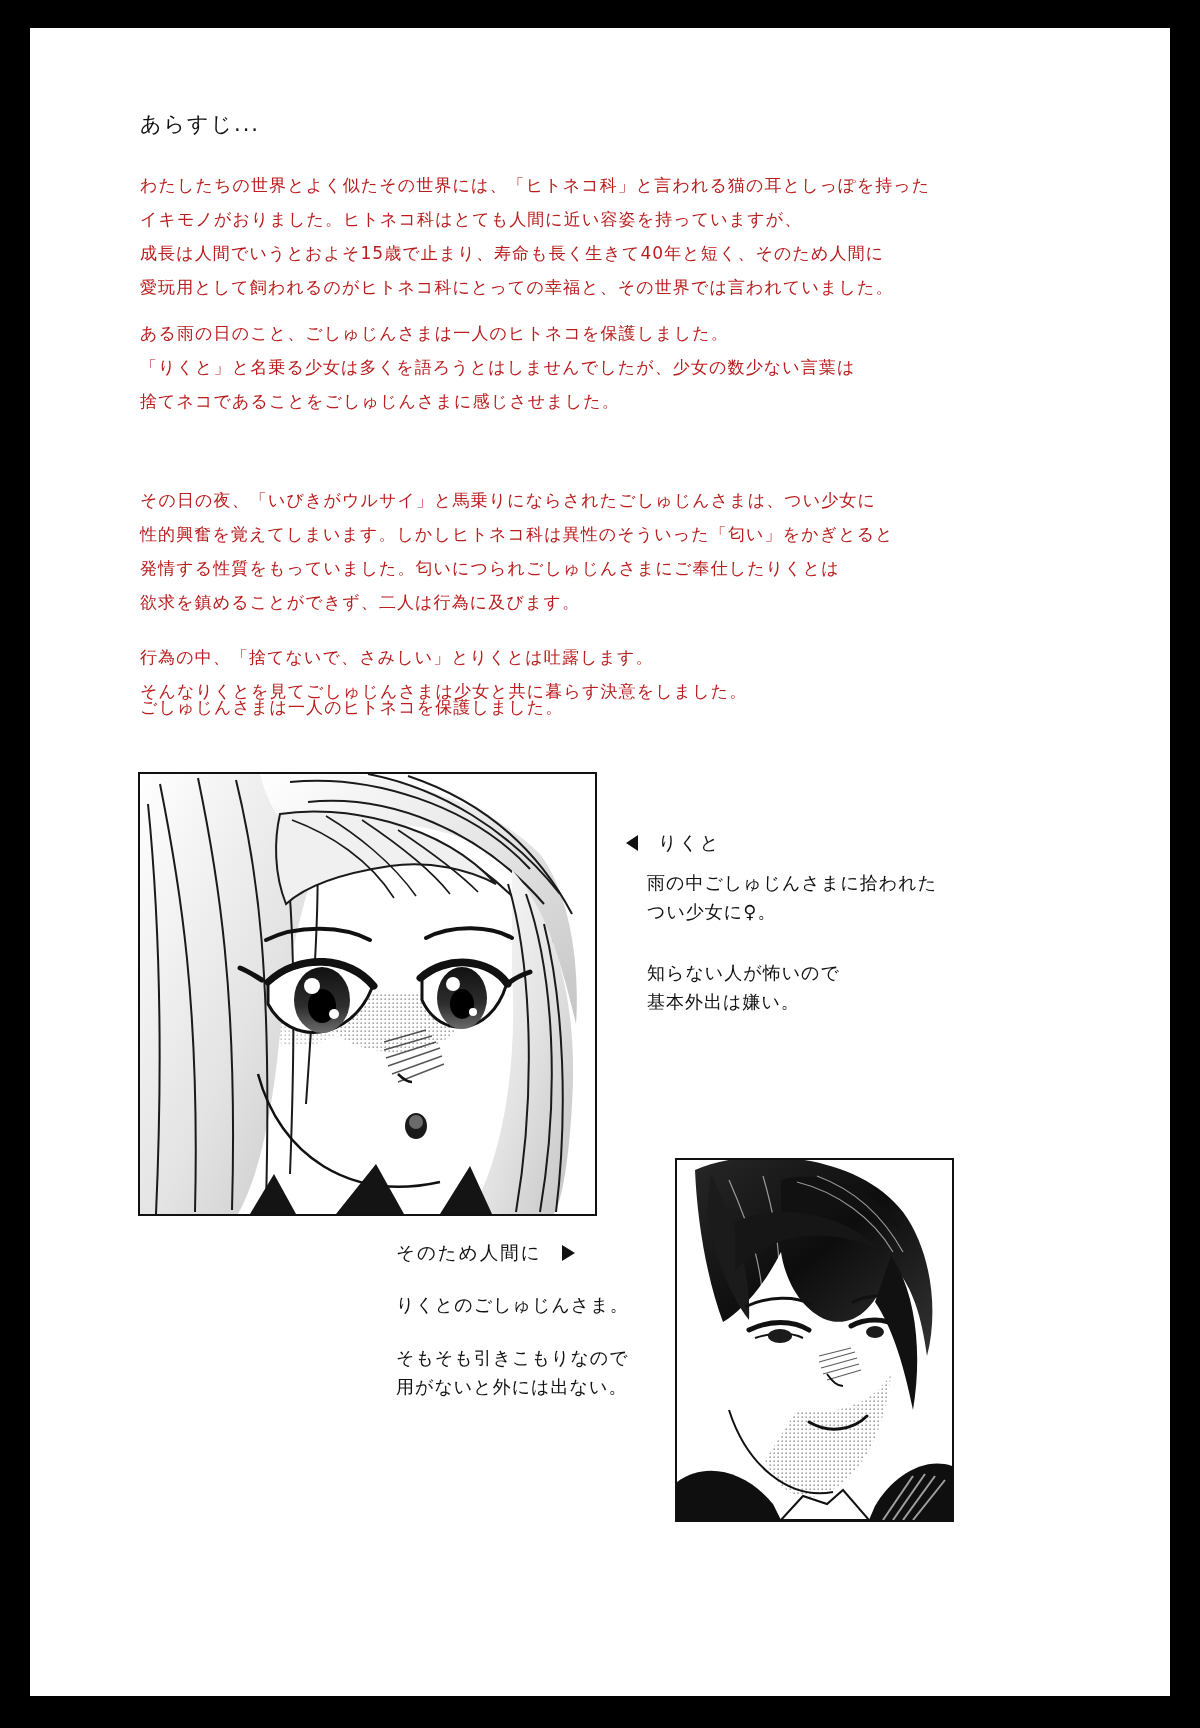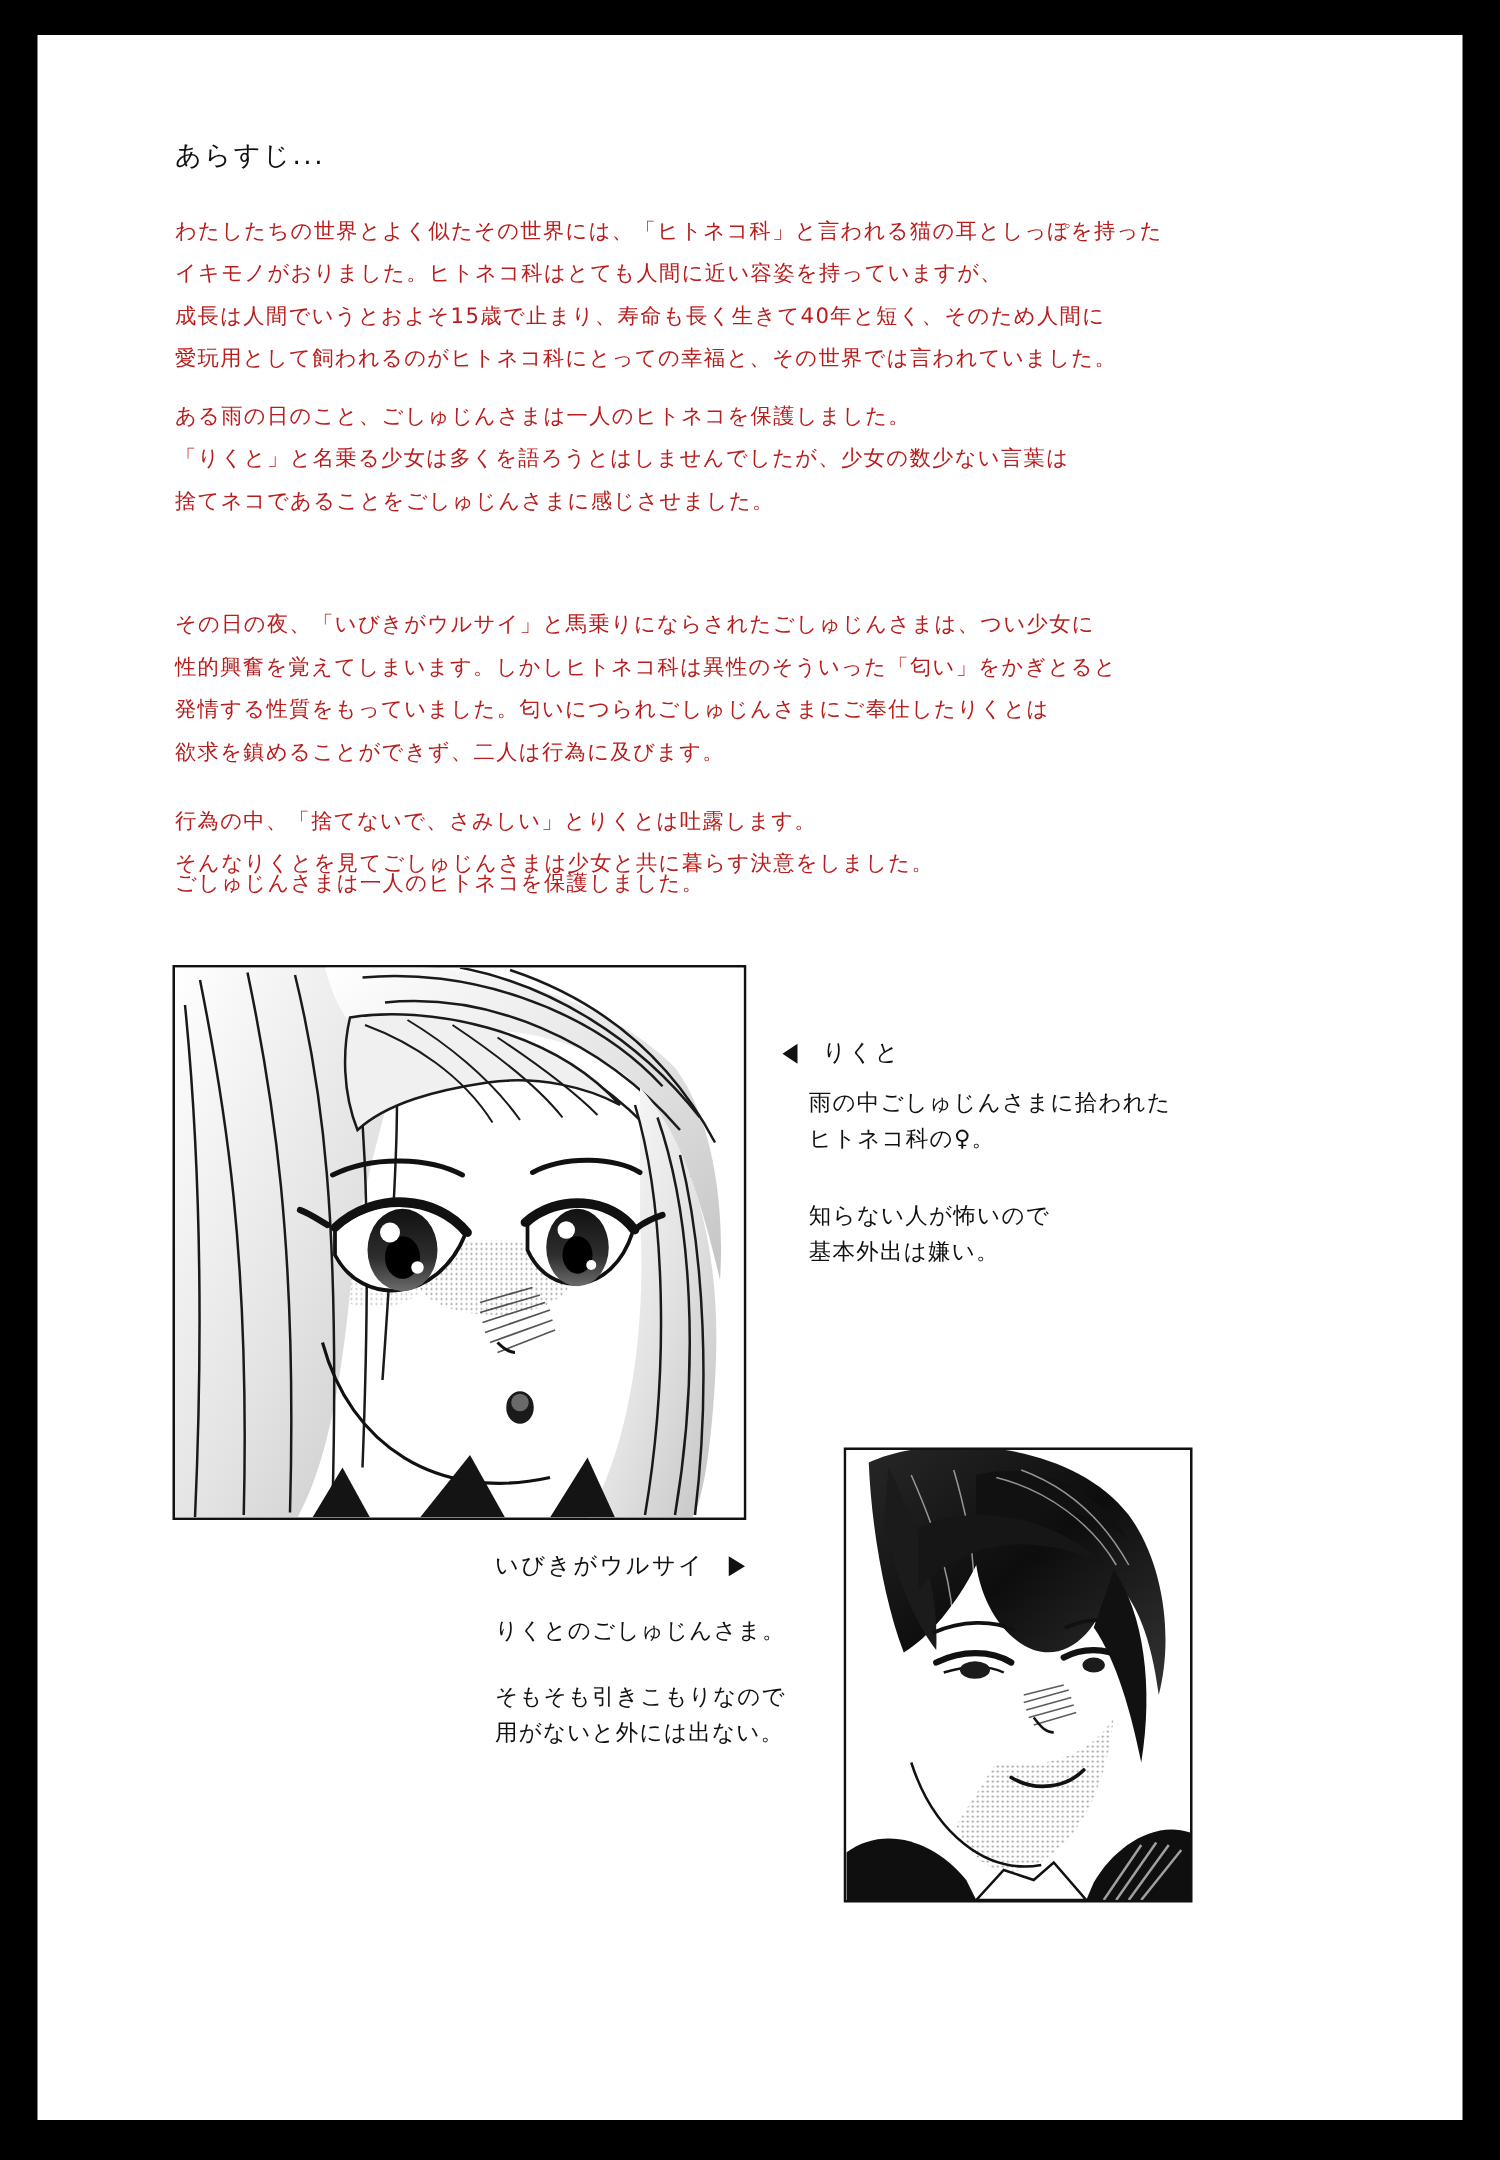--- a/index.html
+++ b/index.html
@@ -240,21 +240,21 @@
         <path d="M300,440 L330,392 L352,440 Z" fill="#141414"></path>
         <path d="M110,440 L134,400 L156,440 Z" fill="#141414"></path>
       </svg>
     </div>
 
     <div class="cap cap-title" id="riku-cap-title">
       <span class="tri-left"></span>
       <span>りくと</span>
     </div>
     <div class="cap" id="riku-cap-body1">雨の中ごしゅじんさまに拾われた
-ヒトネコ科の♀。</div>
+つい少女に♀。</div>
     <div class="cap" id="riku-cap-body2">知らない人が怖いので
 基本外出は嫌い。</div>
 
     <div class="illus" id="illus-master">
       <svg viewBox="0 0 275 360" preserveAspectRatio="none">
         <defs>
           <pattern id="tone2" width="4" height="4" patternUnits="userSpaceOnUse">
             <rect width="4" height="4" fill="#ffffff"></rect>
             <circle cx="1.2" cy="1.2" r="0.9" fill="#444"></circle>
           </pattern>
@@ -315,21 +315,21 @@
         <g stroke="#ffffff" stroke-width="2" opacity="0.6">
           <path d="M206,360 L236,316"></path>
             <path d="M216,360 L248,314"></path>
             <path d="M226,360 L258,316"></path>
           <path d="M236,360 L268,320"></path>
         </g>
       </svg>
     </div>
 
     <div class="cap cap-title" id="master-cap-title">
-      <span>いびきがウルサイ</span>
+      <span>そのため人間に</span>
       <span class="tri-right"></span>
     </div>
     <div class="cap" id="master-cap-body1">りくとのごしゅじんさま。</div>
     <div class="cap" id="master-cap-body2">そもそも引きこもりなので
 用がないと外には出ない。</div>
 
   </div>
 </div>
 
 </body></html>

